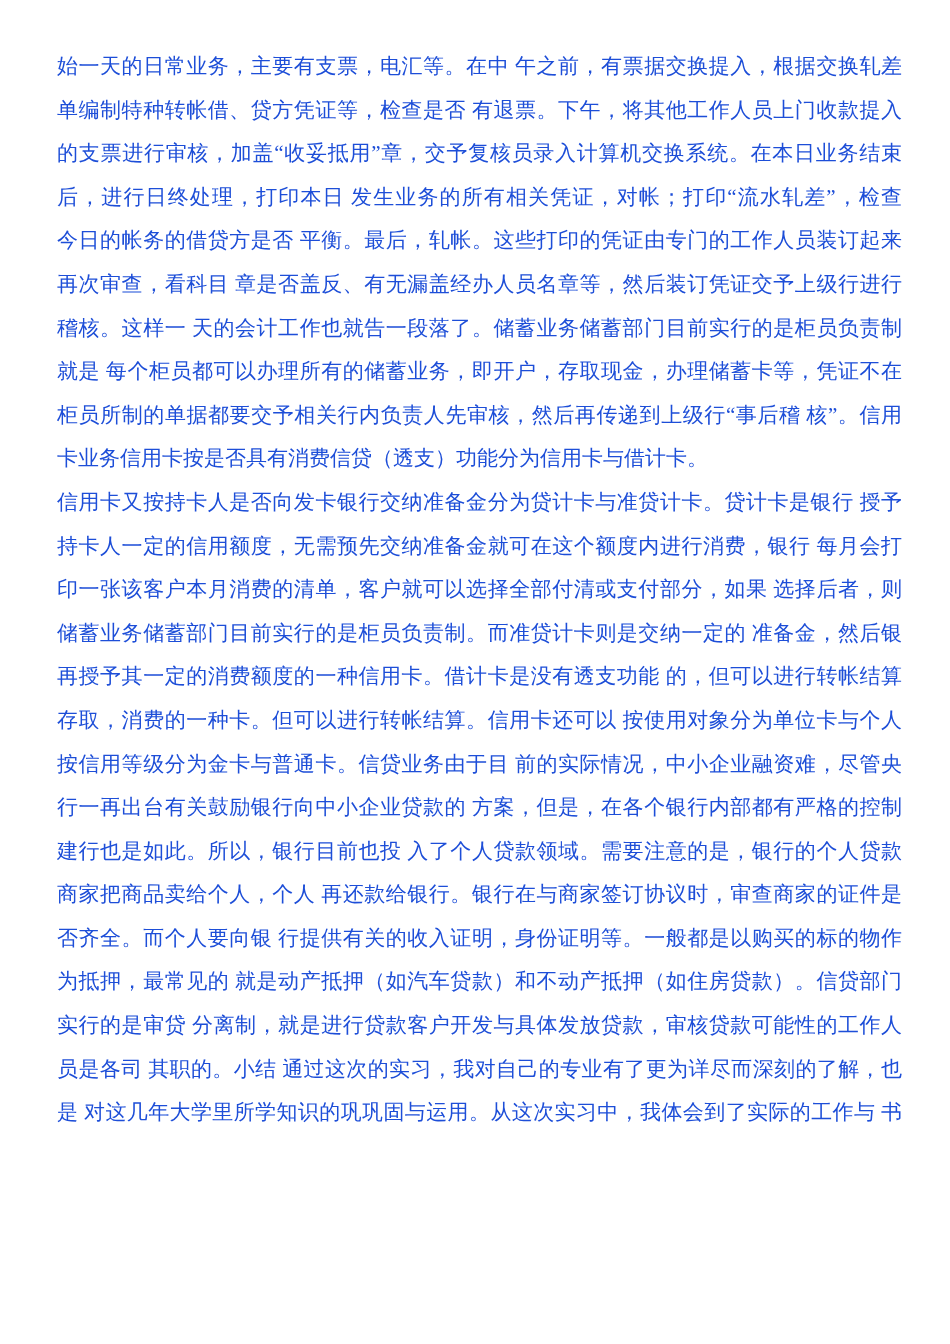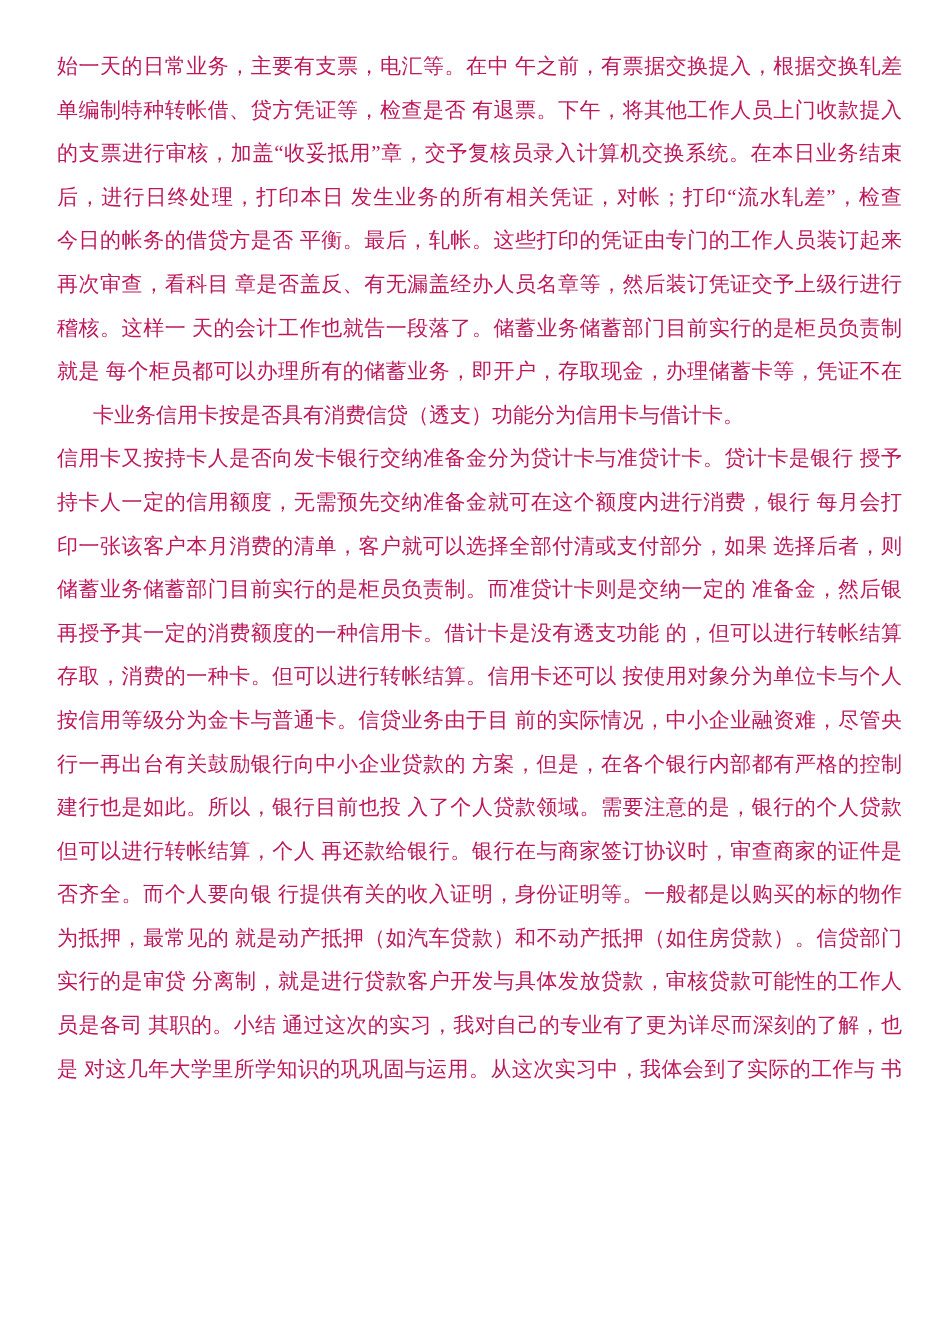--- a/index.html
+++ b/index.html
@@ -20,64 +20,64 @@
     background: #ffffff;
     overflow: hidden;
   }
   .doc-text {
     width: 845px;
   }
   .line {
     height: 43.6px;
     line-height: 43.6px;
     font-size: 21px;
-    color: #be185d;
+    color: #1d4ed8;
     overflow: hidden;
     white-space: normal;
     letter-spacing: 0;
   }
   .line.justify {
     text-align: justify;
     text-align-last: justify;
   }
   .line.justify::after {
     content: "";
     display: inline-block;
     width: 100%;
     height: 0;
   }
   .line.left {
     text-align: left;
     text-align-last: left;
-    margin-left: 36px;
   }
 </style>
 </head>
 <body>
 
 <div class="page">
   <div class="doc-text" id="doc">
       <div class="line justify">始一天的日常业务，主要有支票，电汇等。在中 午之前，有票据交换提入，根据交换轧差</div>
       <div class="line justify">单编制特种转帐借、贷方凭证等，检查是否 有退票。下午，将其他工作人员上门收款提入</div>
       <div class="line justify">的支票进行审核，加盖“收妥抵用”章，交予复核员录入计算机交换系统。在本日业务结束</div>
       <div class="line justify">后，进行日终处理，打印本日 发生业务的所有相关凭证，对帐；打印“流水轧差”，检查</div>
       <div class="line justify">今日的帐务的借贷方是否 平衡。最后，轧帐。这些打印的凭证由专门的工作人员装订起来</div>
       <div class="line justify">再次审查，看科目 章是否盖反、有无漏盖经办人员名章等，然后装订凭证交予上级行进行</div>
       <div class="line justify">稽核。这样一 天的会计工作也就告一段落了。储蓄业务储蓄部门目前实行的是柜员负责制</div>
       <div class="line justify">就是 每个柜员都可以办理所有的储蓄业务，即开户，存取现金，办理储蓄卡等，凭证不在</div>
+      <div class="line justify">柜员所制的单据都要交予相关行内负责人先审核，然后再传递到上级行“事后稽 核”。信用</div>
       <div class="line left">卡业务信用卡按是否具有消费信贷（透支）功能分为信用卡与借计卡。</div>
       <div class="line justify">信用卡又按持卡人是否向发卡银行交纳准备金分为贷计卡与准贷计卡。贷计卡是银行 授予</div>
       <div class="line justify">持卡人一定的信用额度，无需预先交纳准备金就可在这个额度内进行消费，银行 每月会打</div>
       <div class="line justify">印一张该客户本月消费的清单，客户就可以选择全部付清或支付部分，如果 选择后者，则</div>
       <div class="line justify">储蓄业务储蓄部门目前实行的是柜员负责制。而准贷计卡则是交纳一定的 准备金，然后银行</div>
       <div class="line justify">再授予其一定的消费额度的一种信用卡。借计卡是没有透支功能 的，但可以进行转帐结算</div>
       <div class="line justify">存取，消费的一种卡。但可以进行转帐结算。信用卡还可以 按使用对象分为单位卡与个人卡</div>
       <div class="line justify">按信用等级分为金卡与普通卡。信贷业务由于目 前的实际情况，中小企业融资难，尽管央</div>
       <div class="line justify">行一再出台有关鼓励银行向中小企业贷款的 方案，但是，在各个银行内部都有严格的控制</div>
       <div class="line justify">建行也是如此。所以，银行目前也投 入了个人贷款领域。需要注意的是，银行的个人贷款</div>
-      <div class="line justify">但可以进行转帐结算，个人 再还款给银行。银行在与商家签订协议时，审查商家的证件是</div>
+      <div class="line justify">商家把商品卖给个人，个人 再还款给银行。银行在与商家签订协议时，审查商家的证件是</div>
       <div class="line justify">否齐全。而个人要向银 行提供有关的收入证明，身份证明等。一般都是以购买的标的物作</div>
       <div class="line justify">为抵押，最常见的 就是动产抵押（如汽车贷款）和不动产抵押（如住房贷款）。信贷部门</div>
       <div class="line justify">实行的是审贷 分离制，就是进行贷款客户开发与具体发放贷款，审核贷款可能性的工作人</div>
       <div class="line justify">员是各司 其职的。小结 通过这次的实习，我对自己的专业有了更为详尽而深刻的了解，也</div>
       <div class="line justify">是 对这几年大学里所学知识的巩巩固与运用。从这次实习中，我体会到了实际的工作与 书</div>
     </div>
 </div>
 
 </body></html>

